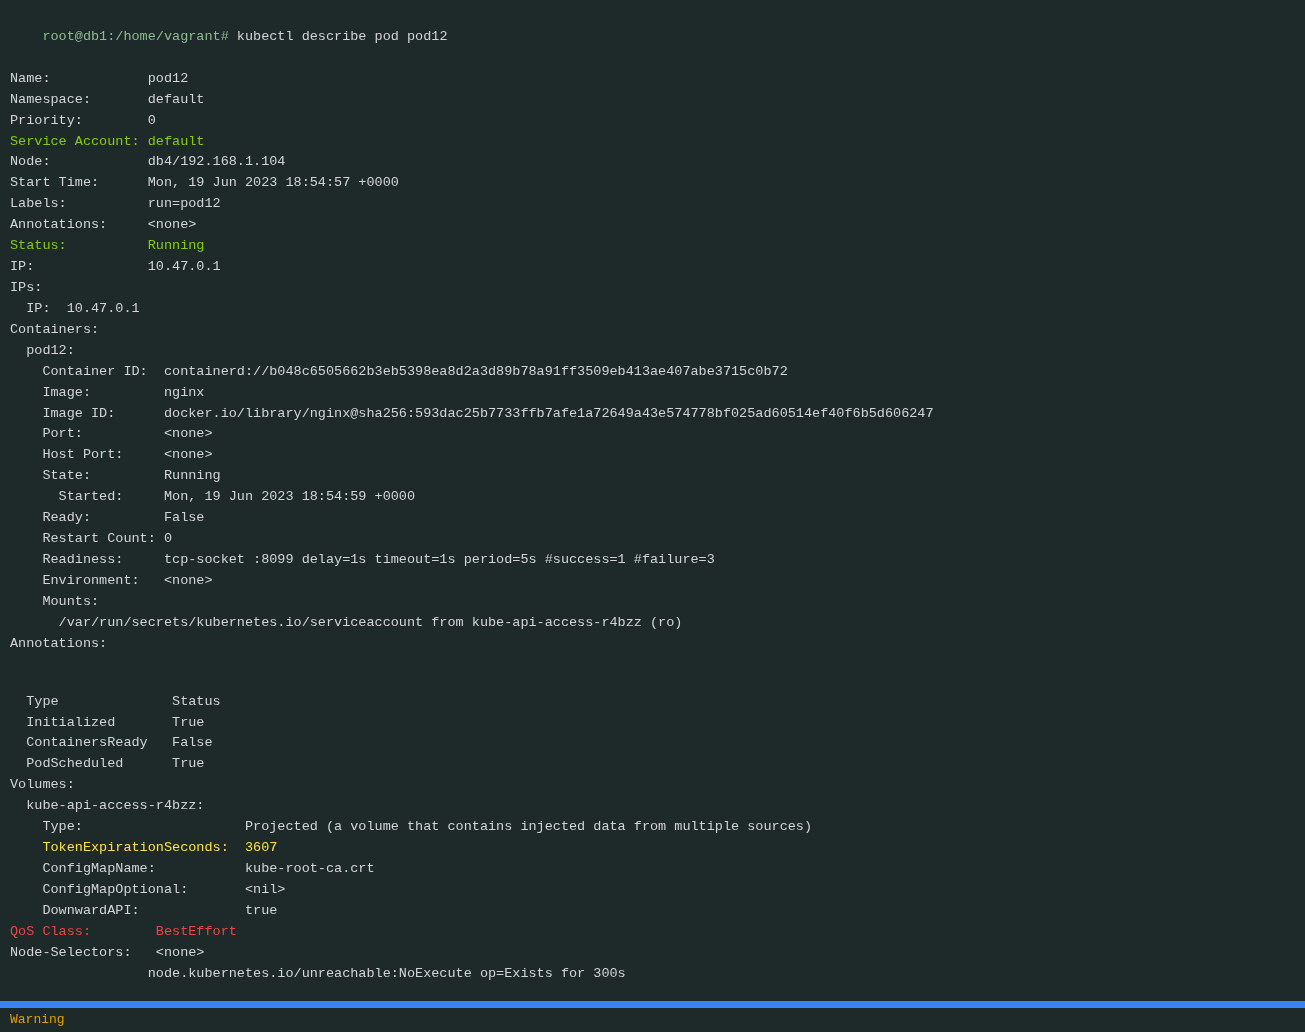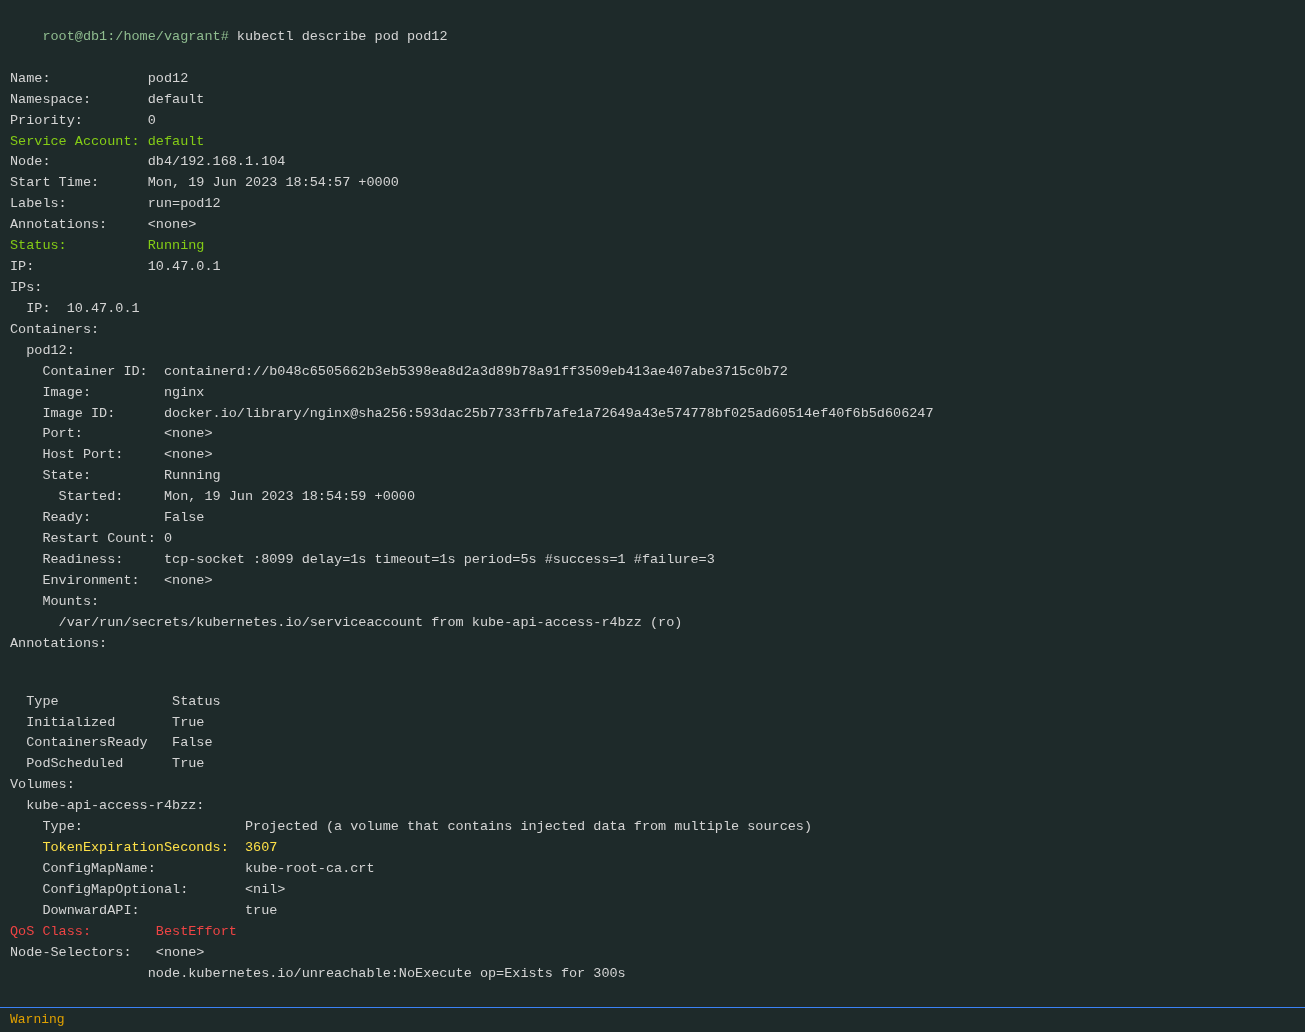--- a/index.html
+++ b/index.html
@@ -30,21 +30,21 @@
     }
     .command {
       color: #d4d4d4;
     }
     .status-bar {
       position: fixed;
       bottom: 0;
       left: 0;
       width: 100%;
       background-color: #1e2a2a;
-      border-top: 1px solid #3b82f6;
+      border-top: 7px solid #3b82f6;
       padding: 2px 10px;
       display: flex;
       align-items: center;
     }
     .status-warning {
       color: #e0a000;
       font-size: 13px;
     }
   </style>
 </head>

